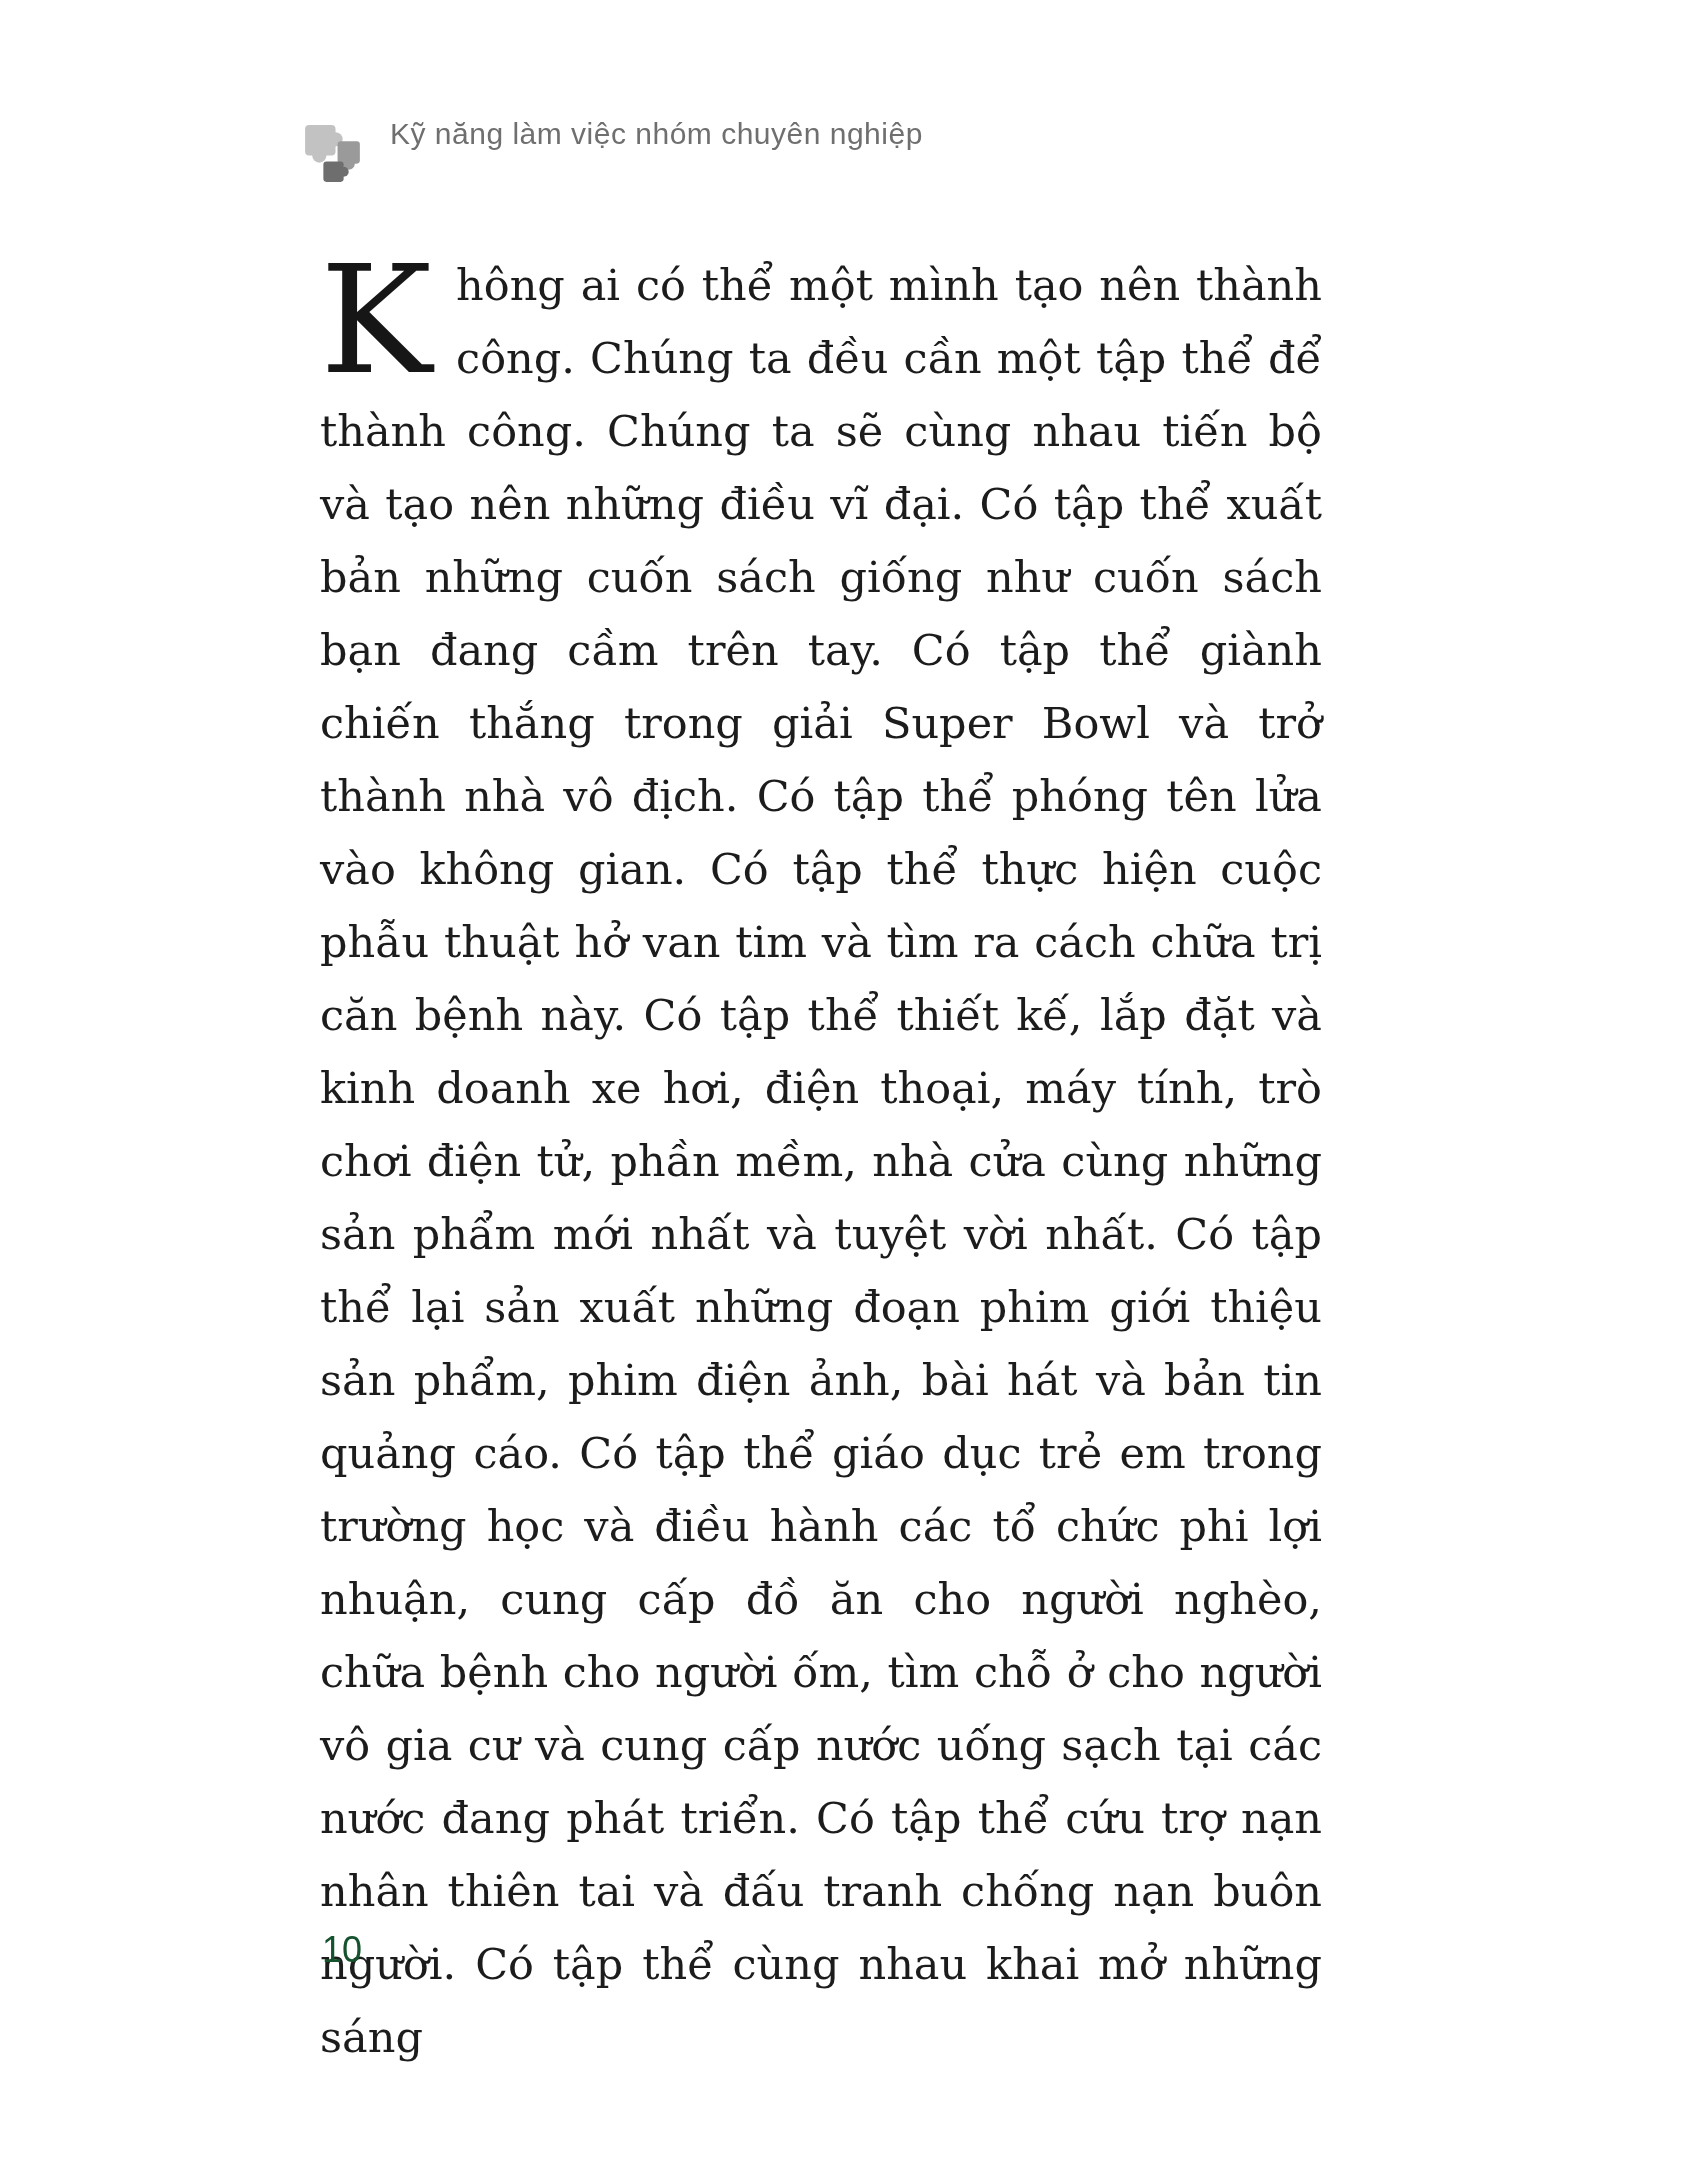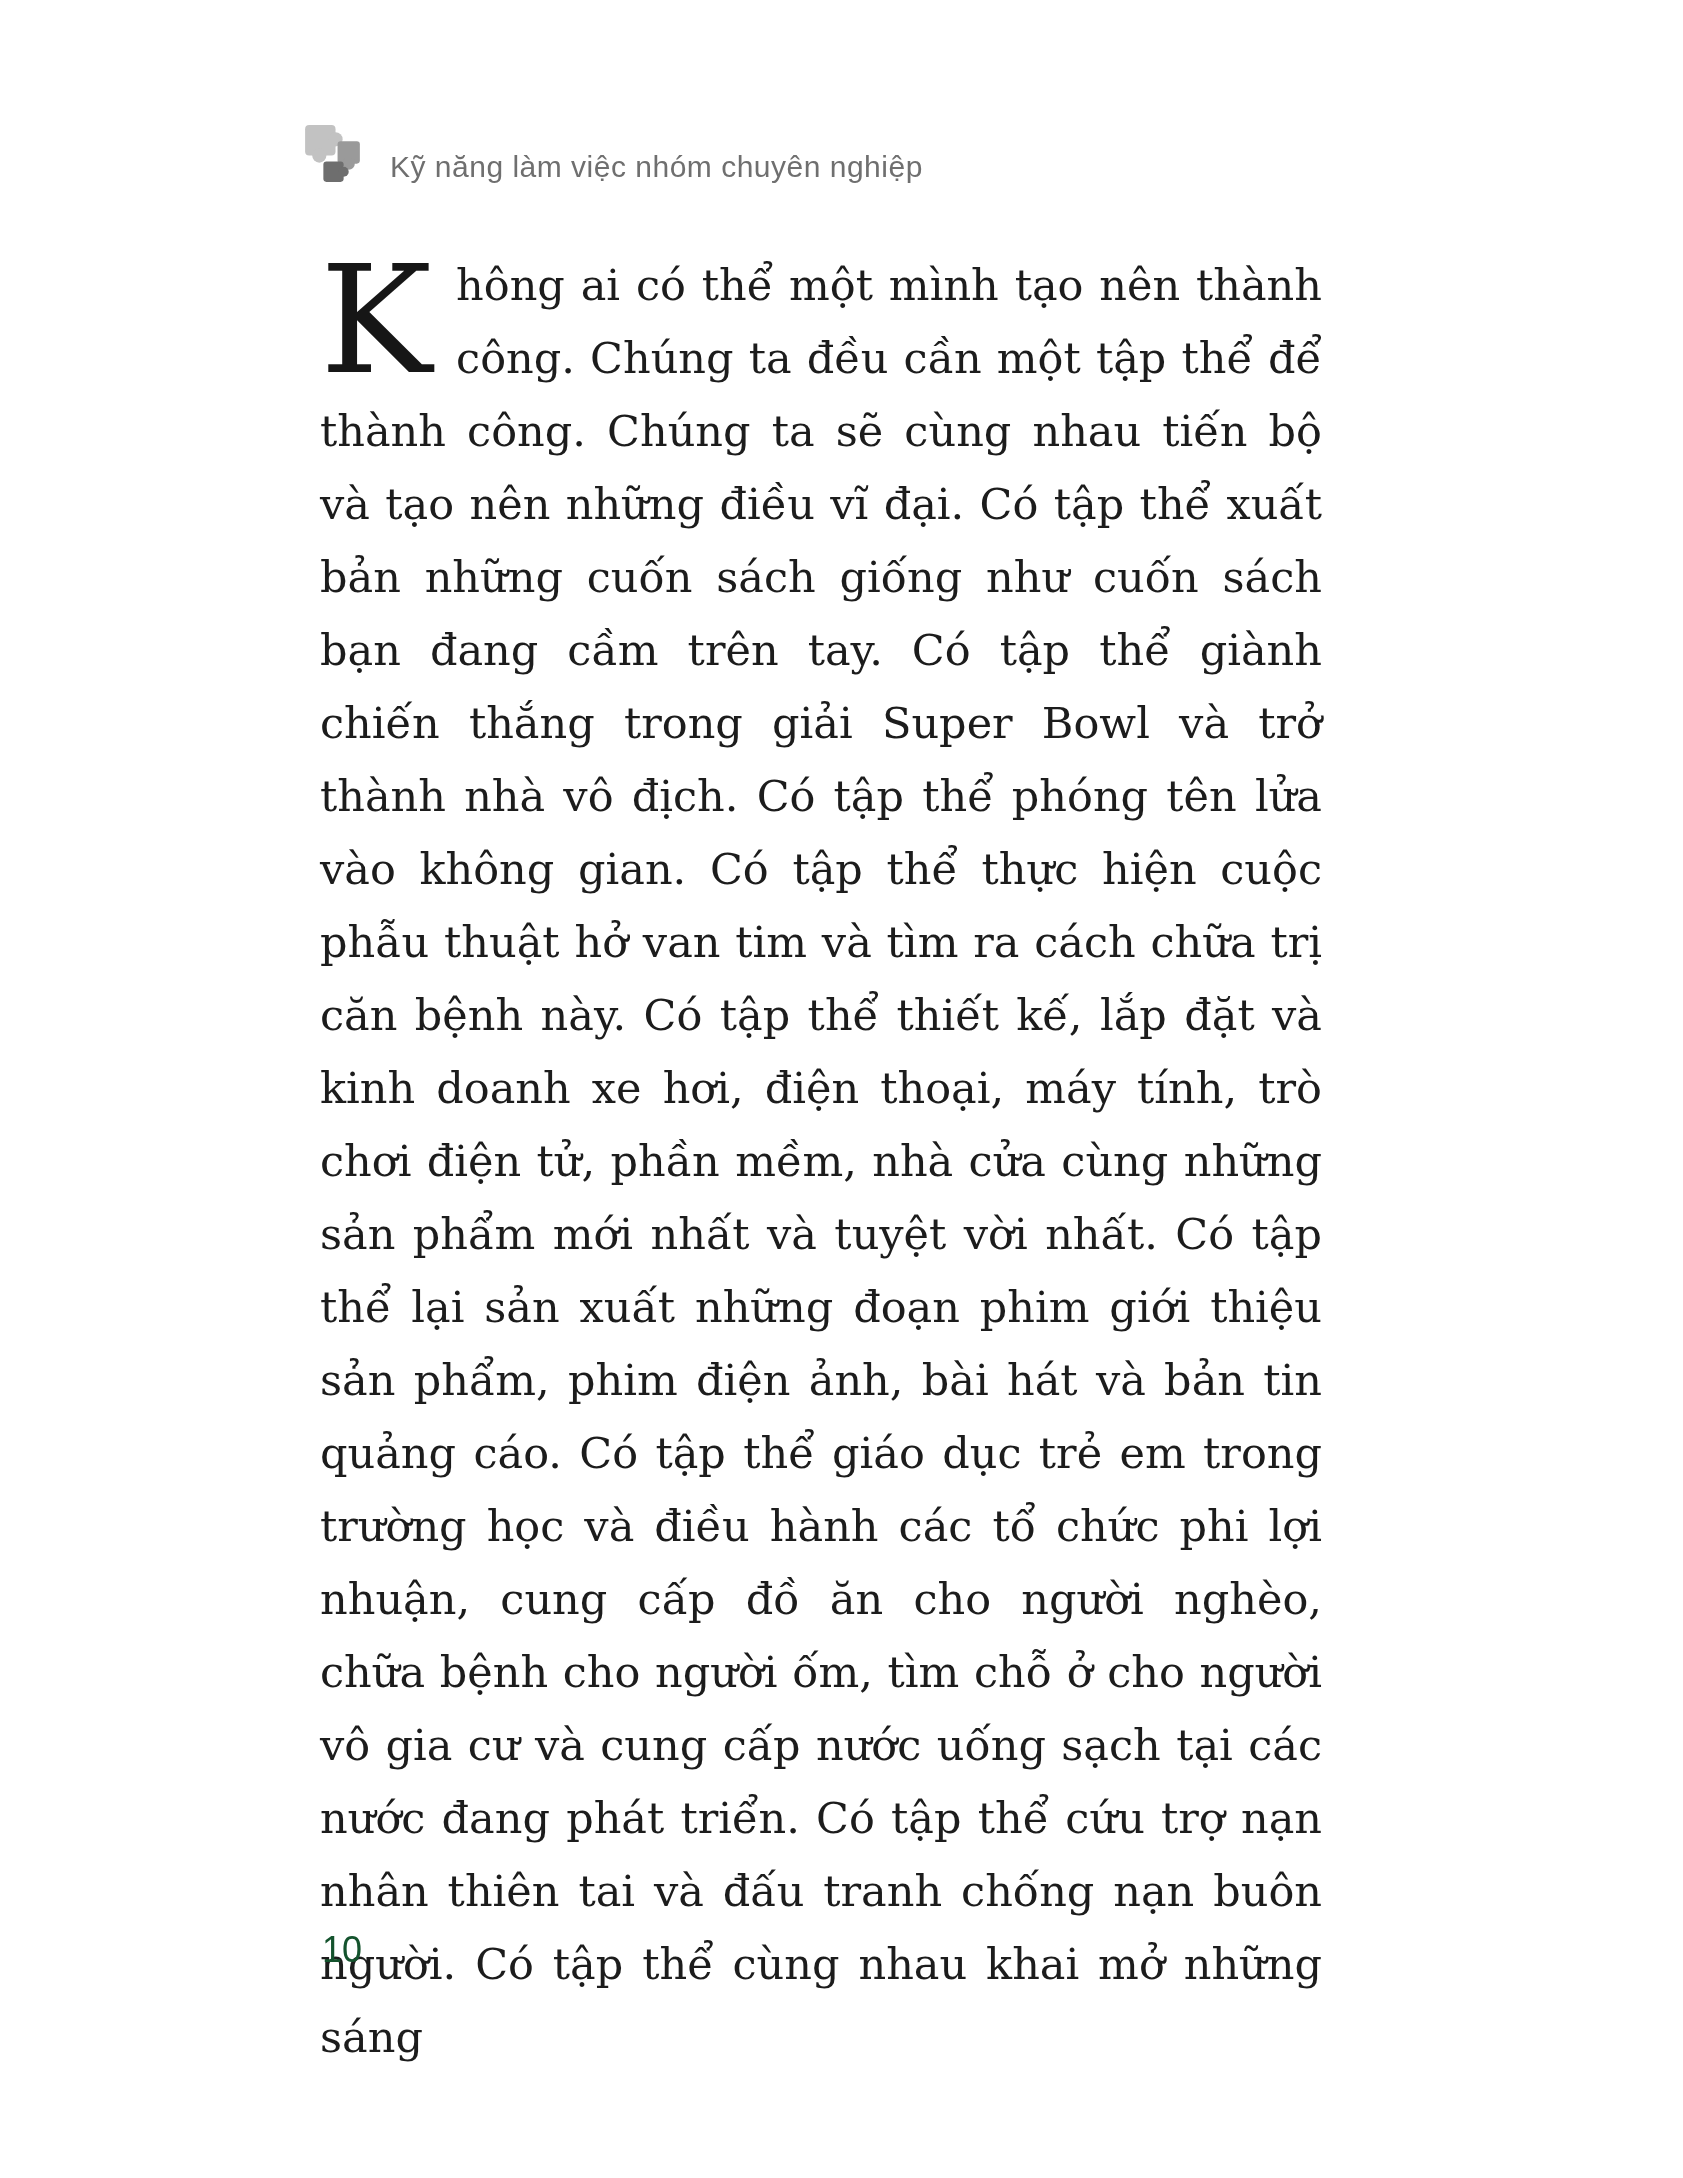--- a/index.html
+++ b/index.html
@@ -16,21 +16,21 @@
     overflow: hidden;
     font-family: "DejaVu Serif", serif;
   }
 
   
   .page-header {
     position: absolute;
     top: 117px;
     left: 297px;
     display: flex;
-    align-items: flex-end;
+    align-items: flex-start;
     gap: 20px;
   }
 
   .header-icon {
     width: 73px;
     height: 73px;
     display: inline-block;
     flex: 0 0 auto;
   }
 

